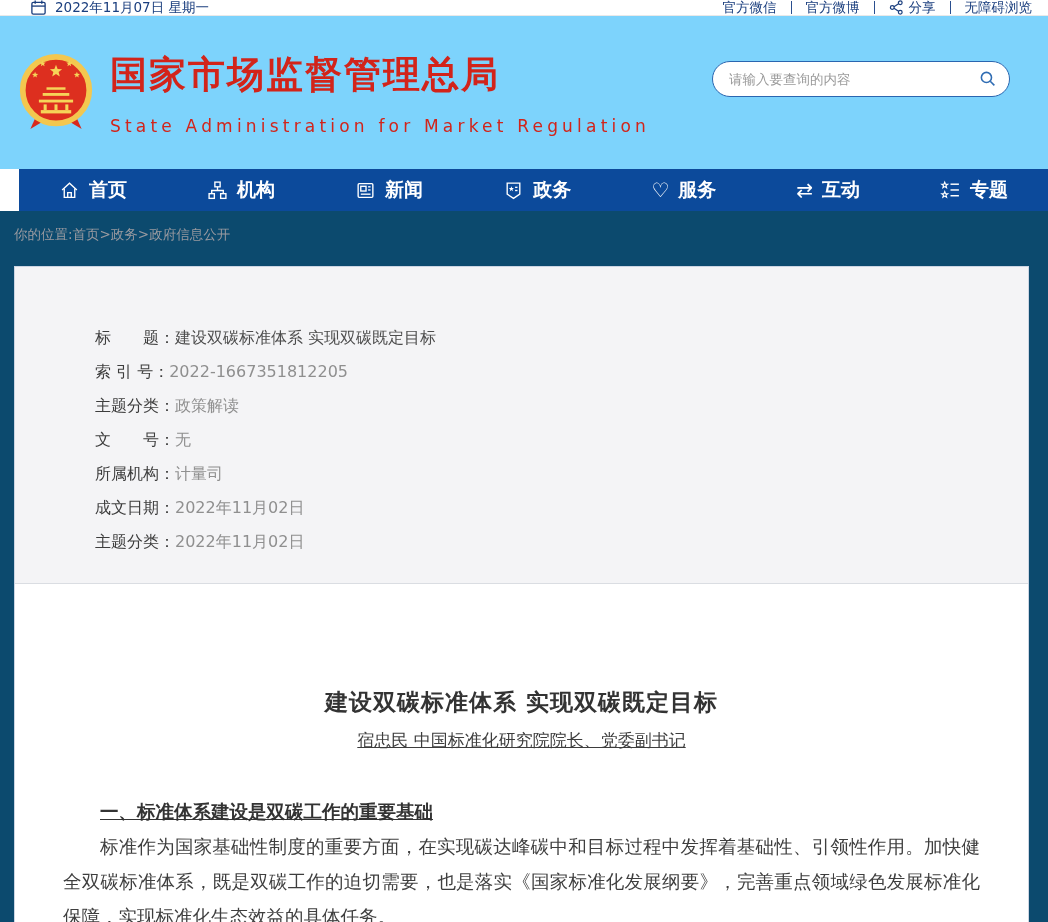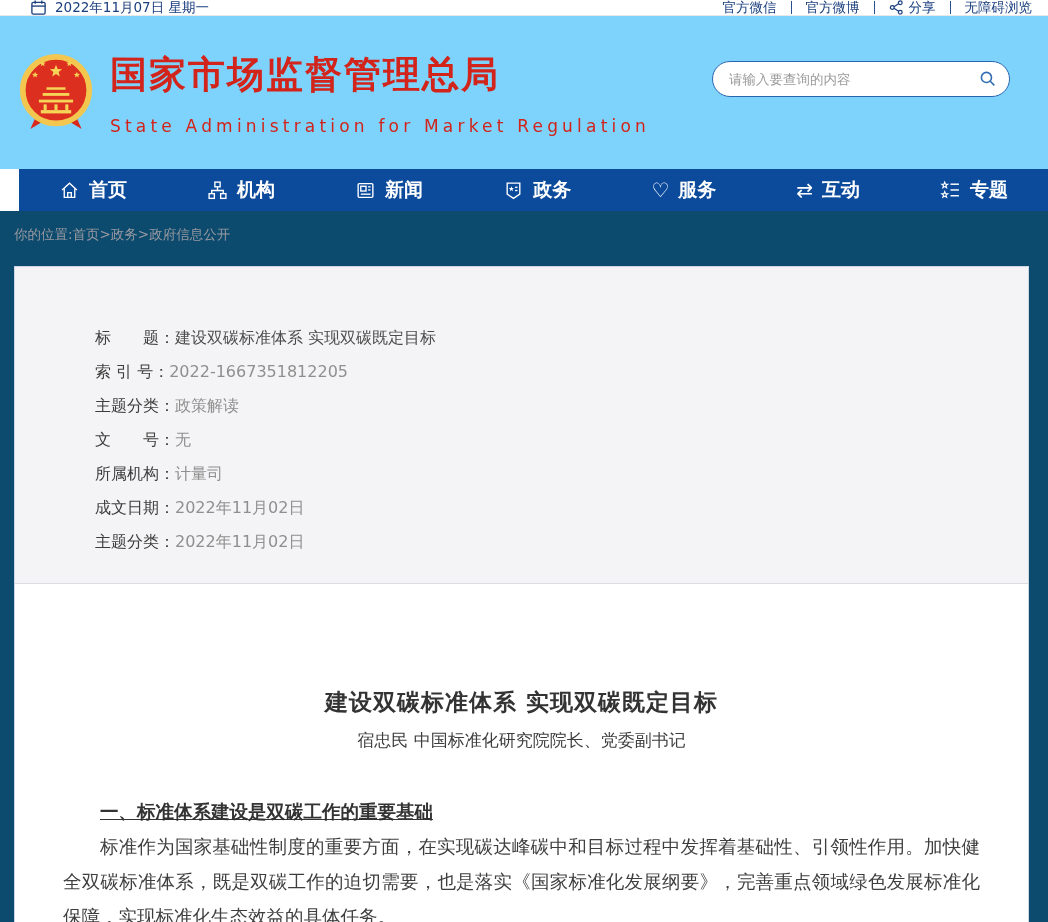--- a/index.html
+++ b/index.html
@@ -45,21 +45,21 @@
   .meta-panel { background:#f4f4f6; border-bottom:1px solid #dadde2; padding:54px 0 24px 80px; }
   .meta-row { display:flex; line-height:34px; font-size:16px;flex-direction:column; }
   .cell-l { width:525px; }
   .cell-r { flex:1; }
   .mlabel { color:#3d3d3d; }
   .mvalue { color:#8f8f8f; }
   .mvalue.dark { color:#4d4d4d; }
 
   .article { padding:103px 48px 20px; }
   .article h1 { text-align:center; color:#333; font-size:23px; font-weight:bold; letter-spacing:1px; }
-  .author { text-align:center; color:#3d3d3d; font-size:17px; margin-top:11px; }
+  .author { text-align:center; color:#3d3d3d; font-size:17px; margin-top:11px;text-decoration:underline; }
   .abody { margin-top:42px; font-family:"DejaVu Serif","Liberation Serif",serif; }
   .abody p { font-size:18.5px; color:#3e3e3e; line-height:35px; text-indent:2em;
     text-align:justify; }
   .abody p.hd { font-weight:bold; color:#333;text-decoration:underline; }
 </style>
 </head>
 <body>
 
 <div class="topbar">
   <div class="topbar-left">

